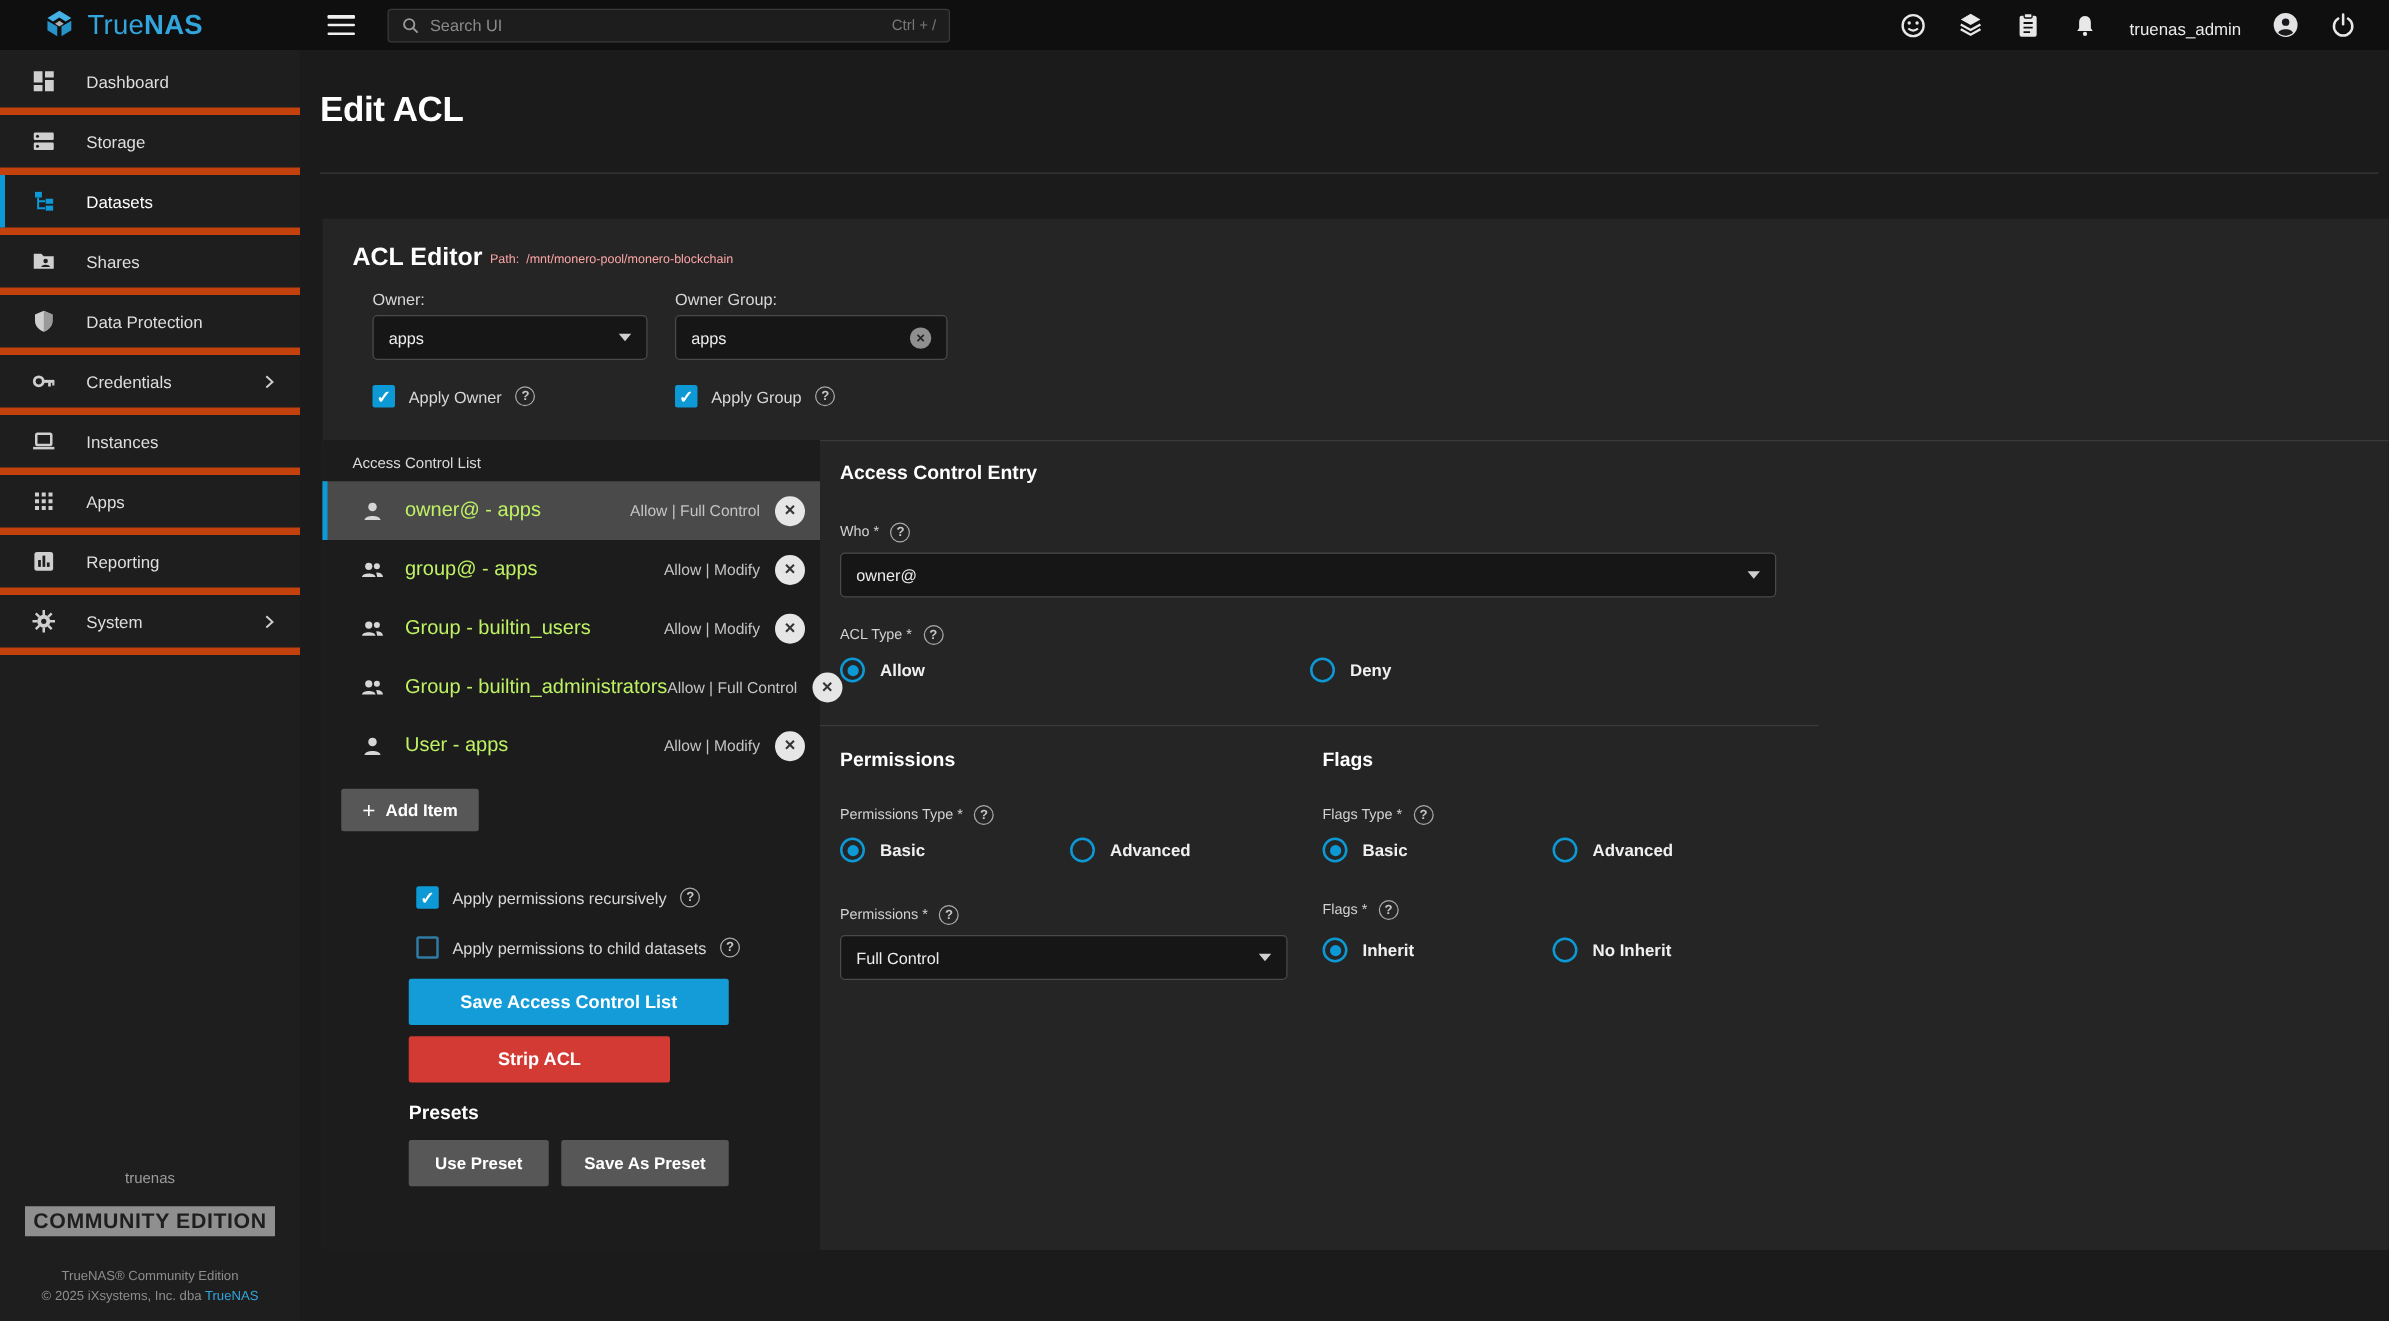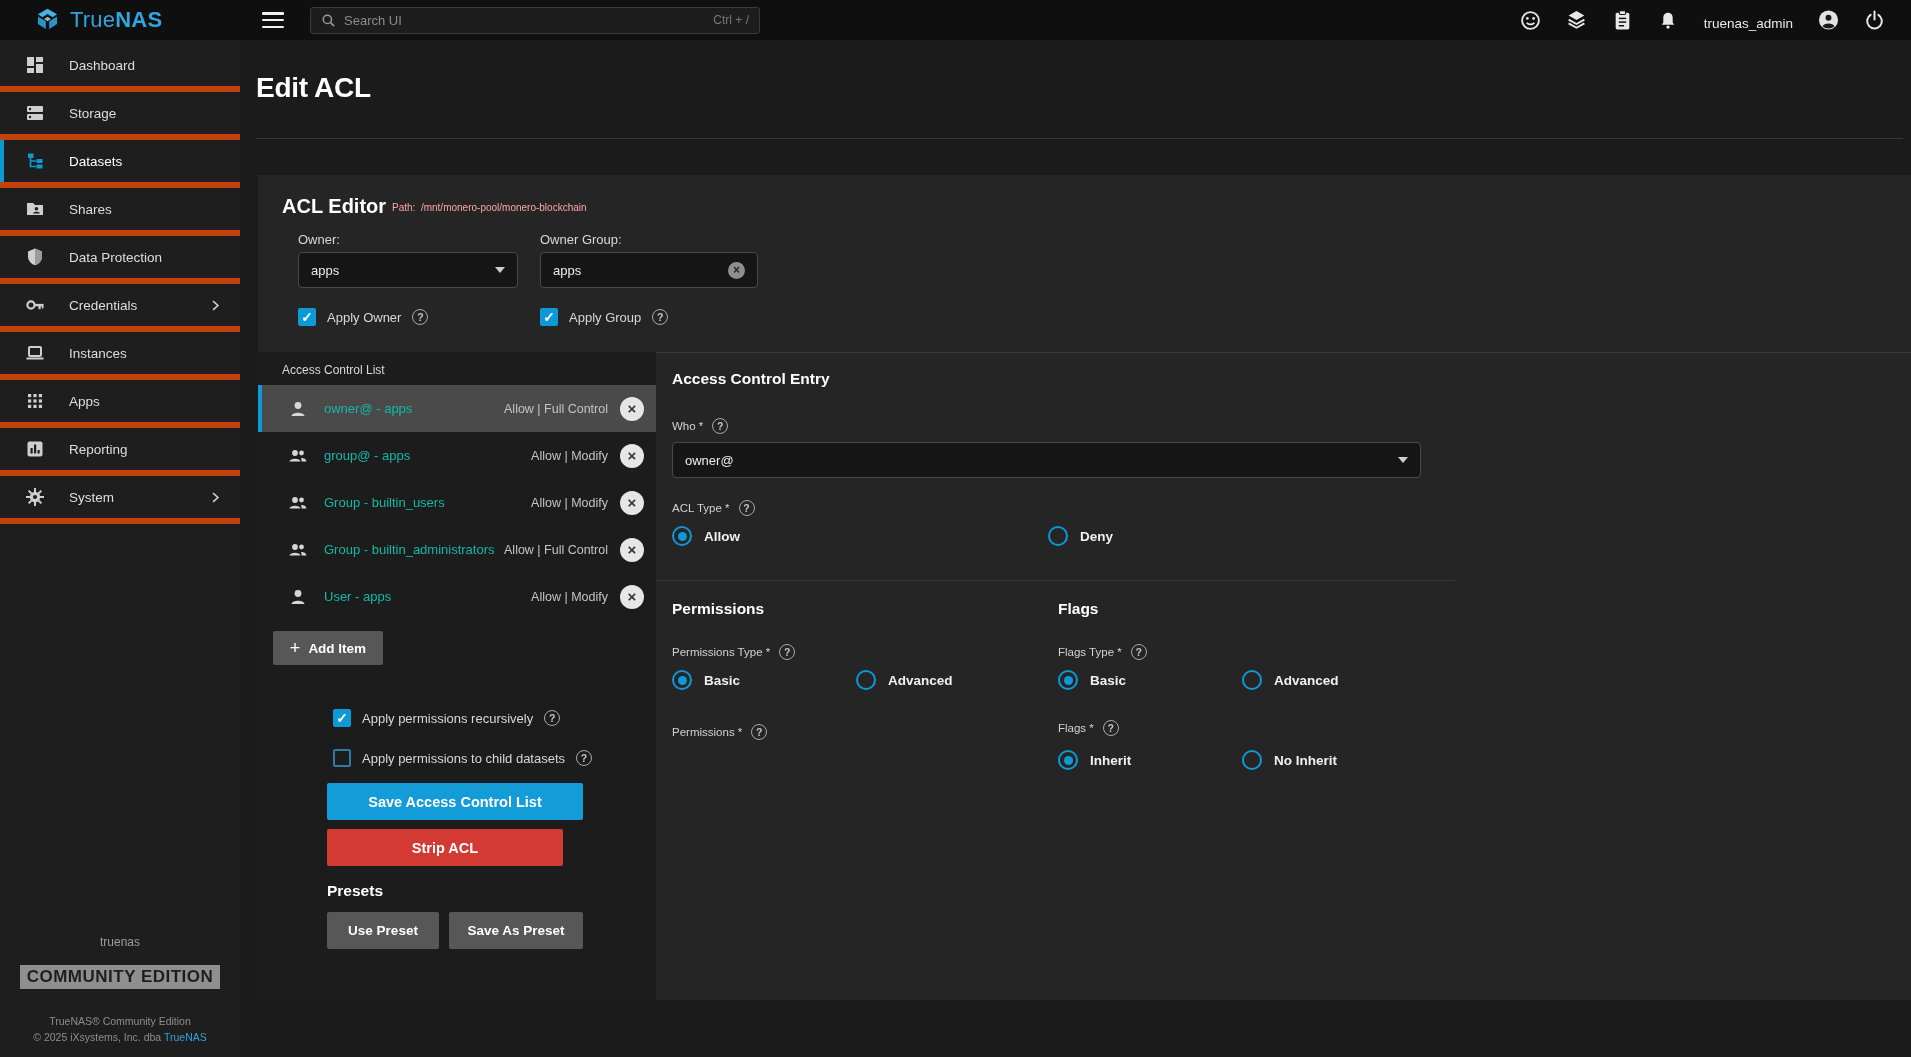--- a/index.html
+++ b/index.html
@@ -72,21 +72,21 @@
   .radio.sel::after { content:""; position:absolute; left:3.5px; top:3.5px; width:9px; height:9px; border-radius:50%; background:#0d99d6; }
   .radio-label { font-size:13.5px; font-weight:600; color:#f0f0f0; }
 
   
   .list-panel { position:absolute; left:0; top:177px; width:398px; bottom:0; background:#1c1c1c; }
   .list-title { position:absolute; left:24px; top:11px; font-size:12px; color:#d9d9d9; }
   .ace-item { position:absolute; left:0; width:398px; height:47px; display:flex; align-items:center;
               padding:0 12px 0 26px; border-left:4px solid transparent; cursor:pointer; }
   .ace-item.selected { background:#4a4a4a; border-left-color:#0d99d6; }
   .ace-item .aico { width:20px; height:20px; margin-right:16px; flex:none; }
-  .ace-name { font-size:13px; color:#14b8a6; white-space:nowrap; }
+  .ace-name { font-size:16px; color:#bef264; white-space:nowrap; }
   .ace-summary { margin-left:auto; font-size:12.5px; color:#c4c4c4; white-space:nowrap; margin-right:12px; }
   .ace-close { width:24px; height:24px; border-radius:50%; background:#e6e6e6; color:#333; font-size:15px; font-weight:700;
                display:flex; align-items:center; justify-content:center; flex:none; cursor:pointer; line-height:1; }
 
   .btn { display:flex; align-items:center; justify-content:center; font-weight:700; border-radius:2px; cursor:pointer;
          color:#fff; font-family:"Liberation Sans", sans-serif; }
   .btn-gray { background:#575757; }
   .btn-blue { background:#139cd8; }
   .btn-red  { background:#d33a34; }
 
@@ -385,21 +385,21 @@
       <span class="lbl">Apply permissions recursively</span>
       <span class="help">?</span>
     </div>
     <div class="abs checkrow" style="left:75px; top:397px;">
       <span class="checkbox unchecked"></span>
       <span class="lbl">Apply permissions to child datasets</span>
       <span class="help">?</span>
     </div>
 
     <div class="abs btn btn-blue" style="left:69px; top:431px; width:256px; height:37px; font-size:14.5px;">Save Access Control List</div>
-    <div class="abs btn btn-red" style="left:69px; top:477px; width:236px; height:37px; font-size:14.5px;">Strip ACL</div>
+    <div class="abs btn btn-red" style="left:69px; top:477px; width:209px; height:37px; font-size:14.5px;">Strip ACL</div>
 
     <div class="abs sec-title" style="left:69px; top:530px;">Presets</div>
     <div class="abs btn btn-gray" style="left:69px; top:560px; width:112px; height:37px; font-size:13.5px;">Use Preset</div>
     <div class="abs btn btn-gray" style="left:191px; top:560px; width:134px; height:37px; font-size:13.5px;">Save As Preset</div>
   </div>
 
   <div class="entry-panel">
     <div class="abs sec-title" style="left:16px; top:18px;">Access Control Entry</div>
 
     <div class="abs checkrow" style="left:16px; top:66px; gap:9px;">
@@ -436,20 +436,24 @@
       <span class="radio-label">Basic</span>
     </div>
     <div class="abs radio-row" style="left:200px; top:318px;">
       <span class="radio"></span>
       <span class="radio-label">Advanced</span>
     </div>
     <div class="abs checkrow" style="left:16px; top:372px; gap:9px;">
       <span class="lbl-sm">Permissions *</span>
       <span class="help">?</span>
     </div>
+    <div class="abs select" style="left:16px; top:396px; width:358px;">
+      <span>Full Control</span>
+      <span class="caret"></span>
+    </div>
 
     <div class="abs sec-title" style="left:402px; top:248px;">Flags</div>
     <div class="abs checkrow" style="left:402px; top:292px; gap:9px;">
       <span class="lbl-sm">Flags Type *</span>
       <span class="help">?</span>
     </div>
     <div class="abs radio-row" style="left:402px; top:318px;">
       <span class="radio sel"></span>
       <span class="radio-label">Basic</span>
     </div>

